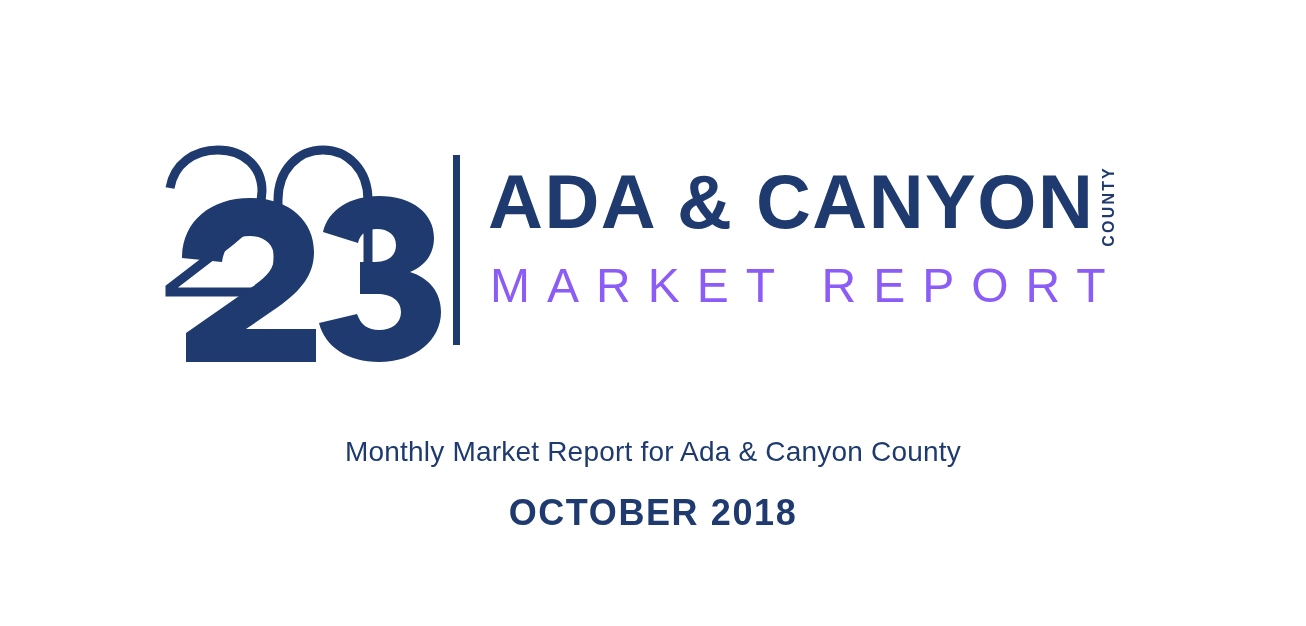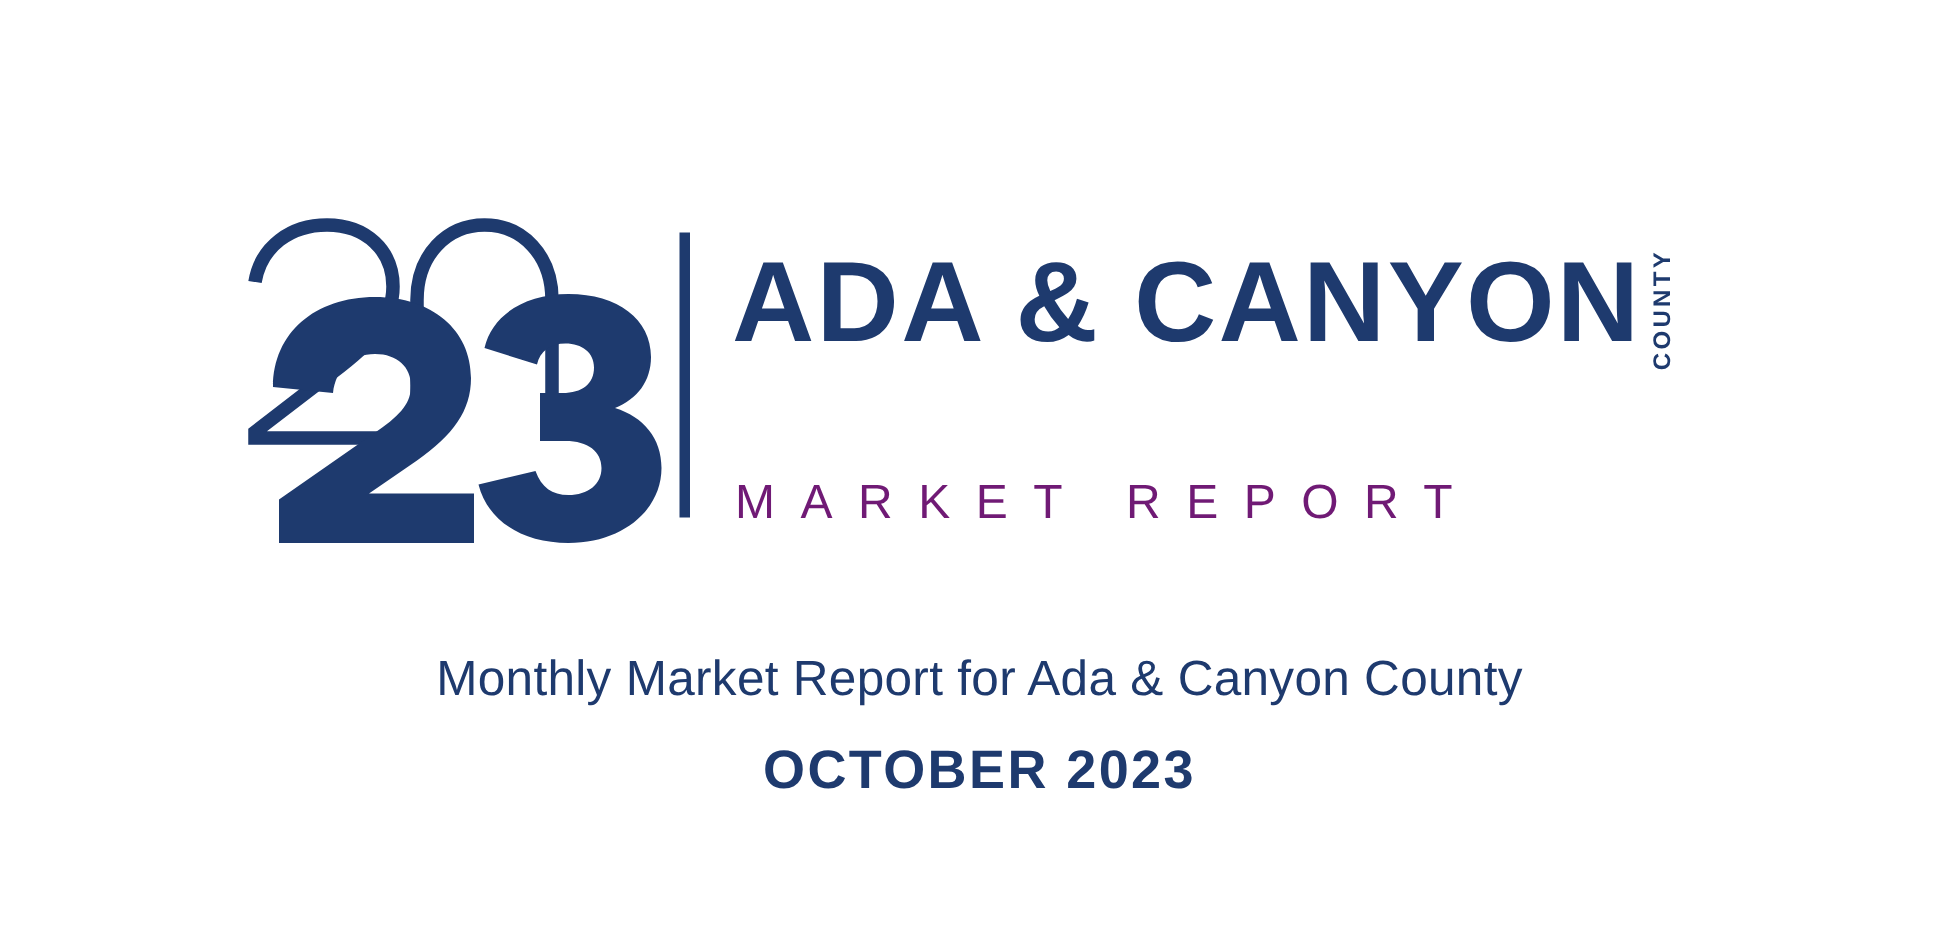--- a/index.html
+++ b/index.html
@@ -100,39 +100,38 @@
     writing-mode: vertical-rl;
     transform: rotate(180deg);
     margin-left: 7px;
     margin-top: 6px;
     line-height: 1;
   }
   #wordmark-secondary {
     position: absolute;
     left: 2px;
     top: 128px;
-    font-size: 32px;
+    font-size: 48px;
     font-weight: 300;
-    color: #701a75;
+    color: #8b5cf6;
     letter-spacing: 17px;
     line-height: 56px;
     white-space: nowrap;
-    margin-top: 48px;
   }
 
   
   #caption-block {
     position: absolute;
     left: 0;
     top: 430px;
     width: 1306px;
     text-align: center;
   }
   #report-subtitle {
-    font-size: 33px;
+    font-size: 28px;
     font-weight: 400;
     color: #1e3a6e;
     letter-spacing: 0.2px;
     line-height: 44px;
     white-space: nowrap;
   }
   #report-date {
     margin-top: 17px;
     font-size: 36px;
     font-weight: 700;
@@ -180,16 +179,16 @@
         <span id="wordmark-primary">ADA &amp; CANYON</span>
         <span id="wordmark-county">COUNTY</span>
       </div>
       <div id="wordmark-secondary">MARKET REPORT</div>
     </div>
 
   </div>
 
   <div id="caption-block">
     <div id="report-subtitle">Monthly Market Report for Ada &amp; Canyon County</div>
-    <div id="report-date">OCTOBER 2023</div>
+    <div id="report-date">OCTOBER 2018</div>
   </div>
 
 </div>
 
 </body></html>

